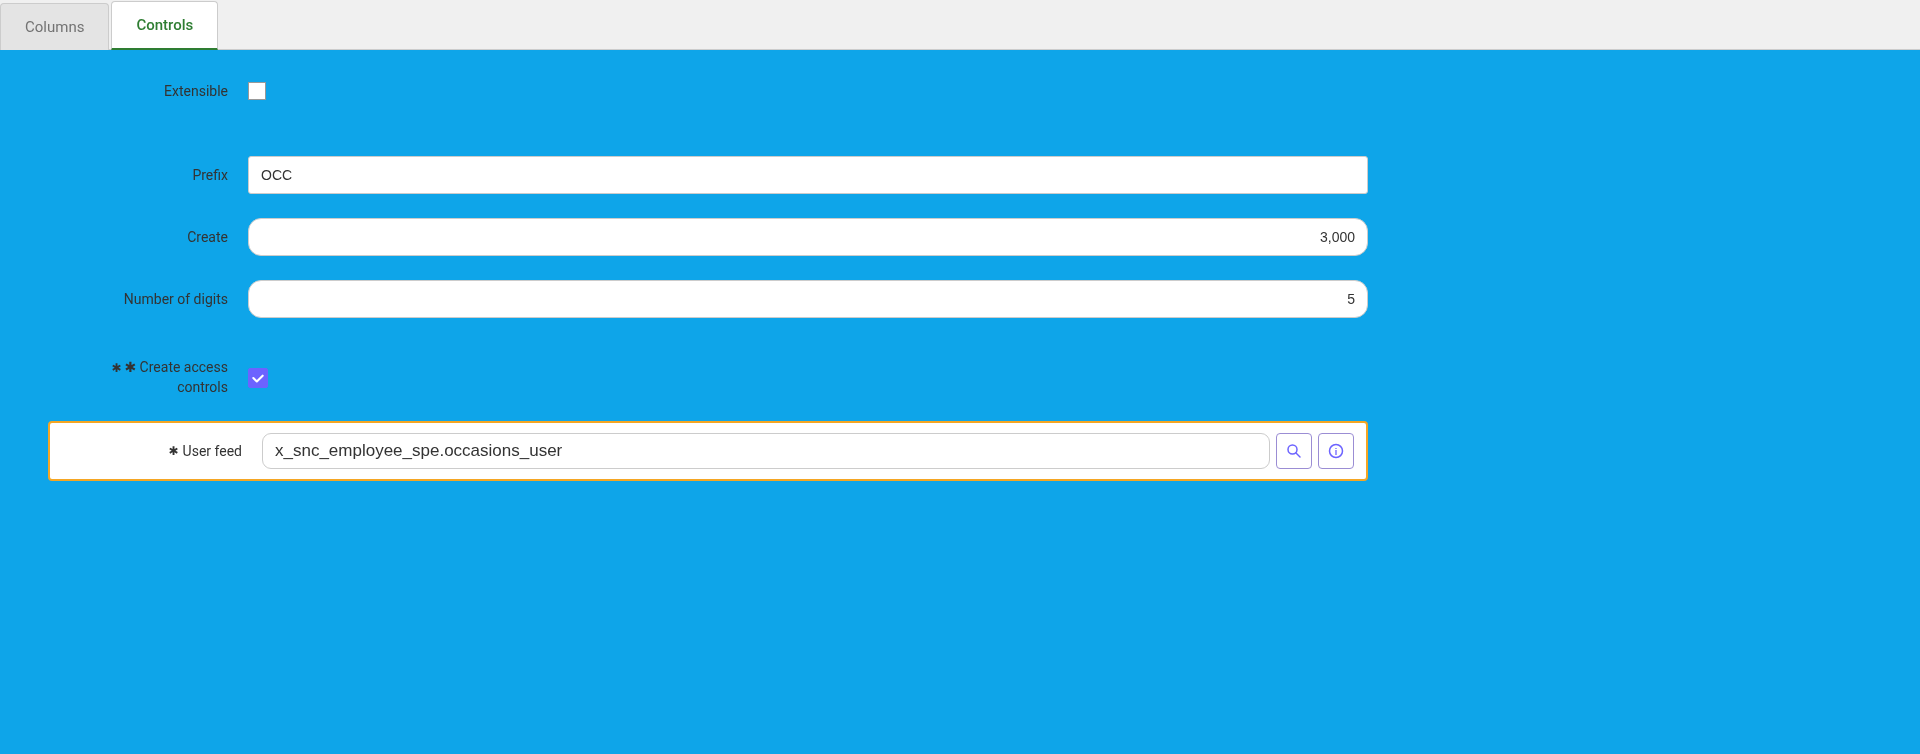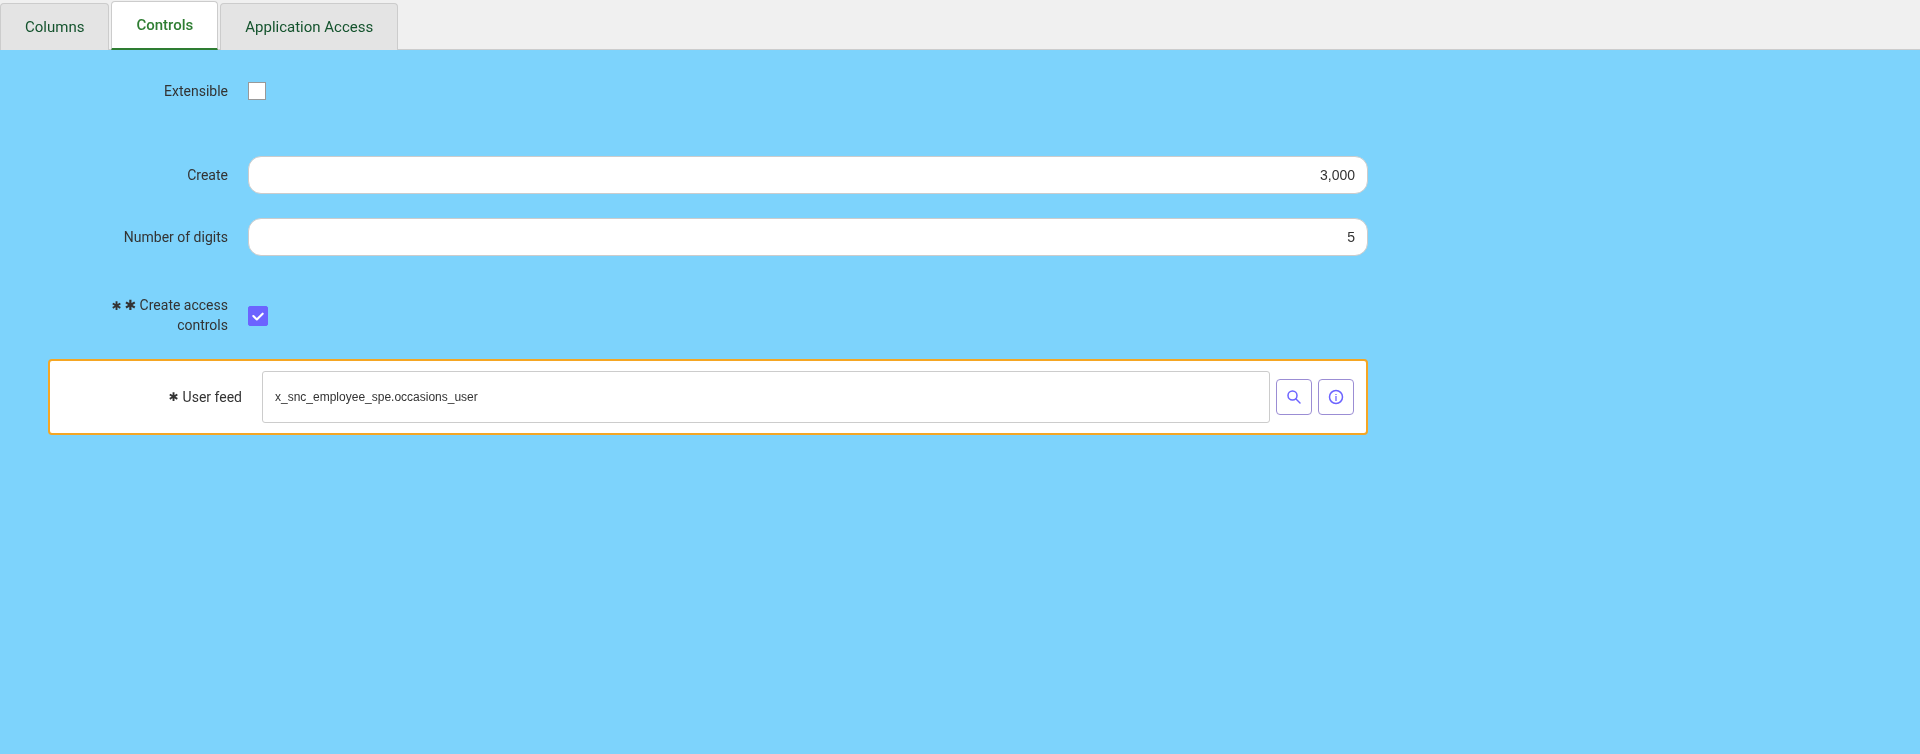--- a/index.html
+++ b/index.html
@@ -29,41 +29,41 @@
       align-items: flex-end;
       background: #f0f0f0;
       border-bottom: 1px solid #ccc;
       padding-left: 0;
     }
 
     .tab {
       padding: 14px 24px;
       cursor: pointer;
       font-size: 15px;
-      color: #14532d;
+      color: #737373;
       background: #e4e4e4;
       border: 1px solid #ccc;
       border-bottom: none;
       margin-right: 2px;
       border-radius: 4px 4px 0 0;
       position: relative;
       bottom: -1px;
     }
 
     .tab.active {
       background: #fff;
       color: #2e7d32;
       font-weight: 500;
       border-bottom: 2px solid #2e7d32;
       z-index: 1;
     }
 
     
     .content-area {
-      background: #7dd3fc;
+      background: #0ea5e9;
       flex: 1;
       padding: 32px 48px;
     }
 
     
     .form-row {
       display: flex;
       align-items: center;
       margin-bottom: 24px;
     }
@@ -152,25 +152,25 @@
 
     .user-role-input-area {
       display: flex;
       flex: 1;
       align-items: center;
       gap: 6px;
     }
 
     .user-role-input {
       flex: 1;
-      height: 52px;
+      height: 36px;
       border: 1px solid #ccc;
-      border-radius: 3px;
+      border-radius: 9px;
       padding: 0 12px;
-      font-size: 12px;
+      font-size: 17px;
       color: #333;
       background: #fff;
       outline: none;
     }
 
     .icon-button {
       width: 36px;
       height: 36px;
       border: 1px solid #9b8dd4;
       border-radius: 4px;
@@ -193,38 +193,39 @@
 
 <div class="page-container">
 
   <div class="tab-bar">
     <div class="tab">
       <span>Columns</span>
     </div>
     <div class="tab active">
       <span>Controls</span>
     </div>
-    <div class="tab">
-      <span>Application Access</span>
-    </div>
   </div>
 
   <div class="content-area">
 
     <div class="form-row">
       <div class="form-label">Extensible</div>
       <div class="checkbox-wrapper">
         <input type="checkbox" class="form-checkbox" style="">
       </div>
     </div>
 
 
     <div class="spacer"></div>
     <div class="spacer"></div>
 
+    <div class="form-row">
+      <div class="form-label">Prefix</div>
+      <input type="text" class="form-input" value="OCC" style="">
+    </div>
 
     <div class="form-row">
       <div class="form-label">Create</div>
       <input type="text" class="form-input text-right" value="3,000" style="">
     </div>
 
     <div class="form-row">
       <div class="form-label">Number of digits</div>
       <input type="text" class="form-input text-right" value="5" style="">
     </div>

